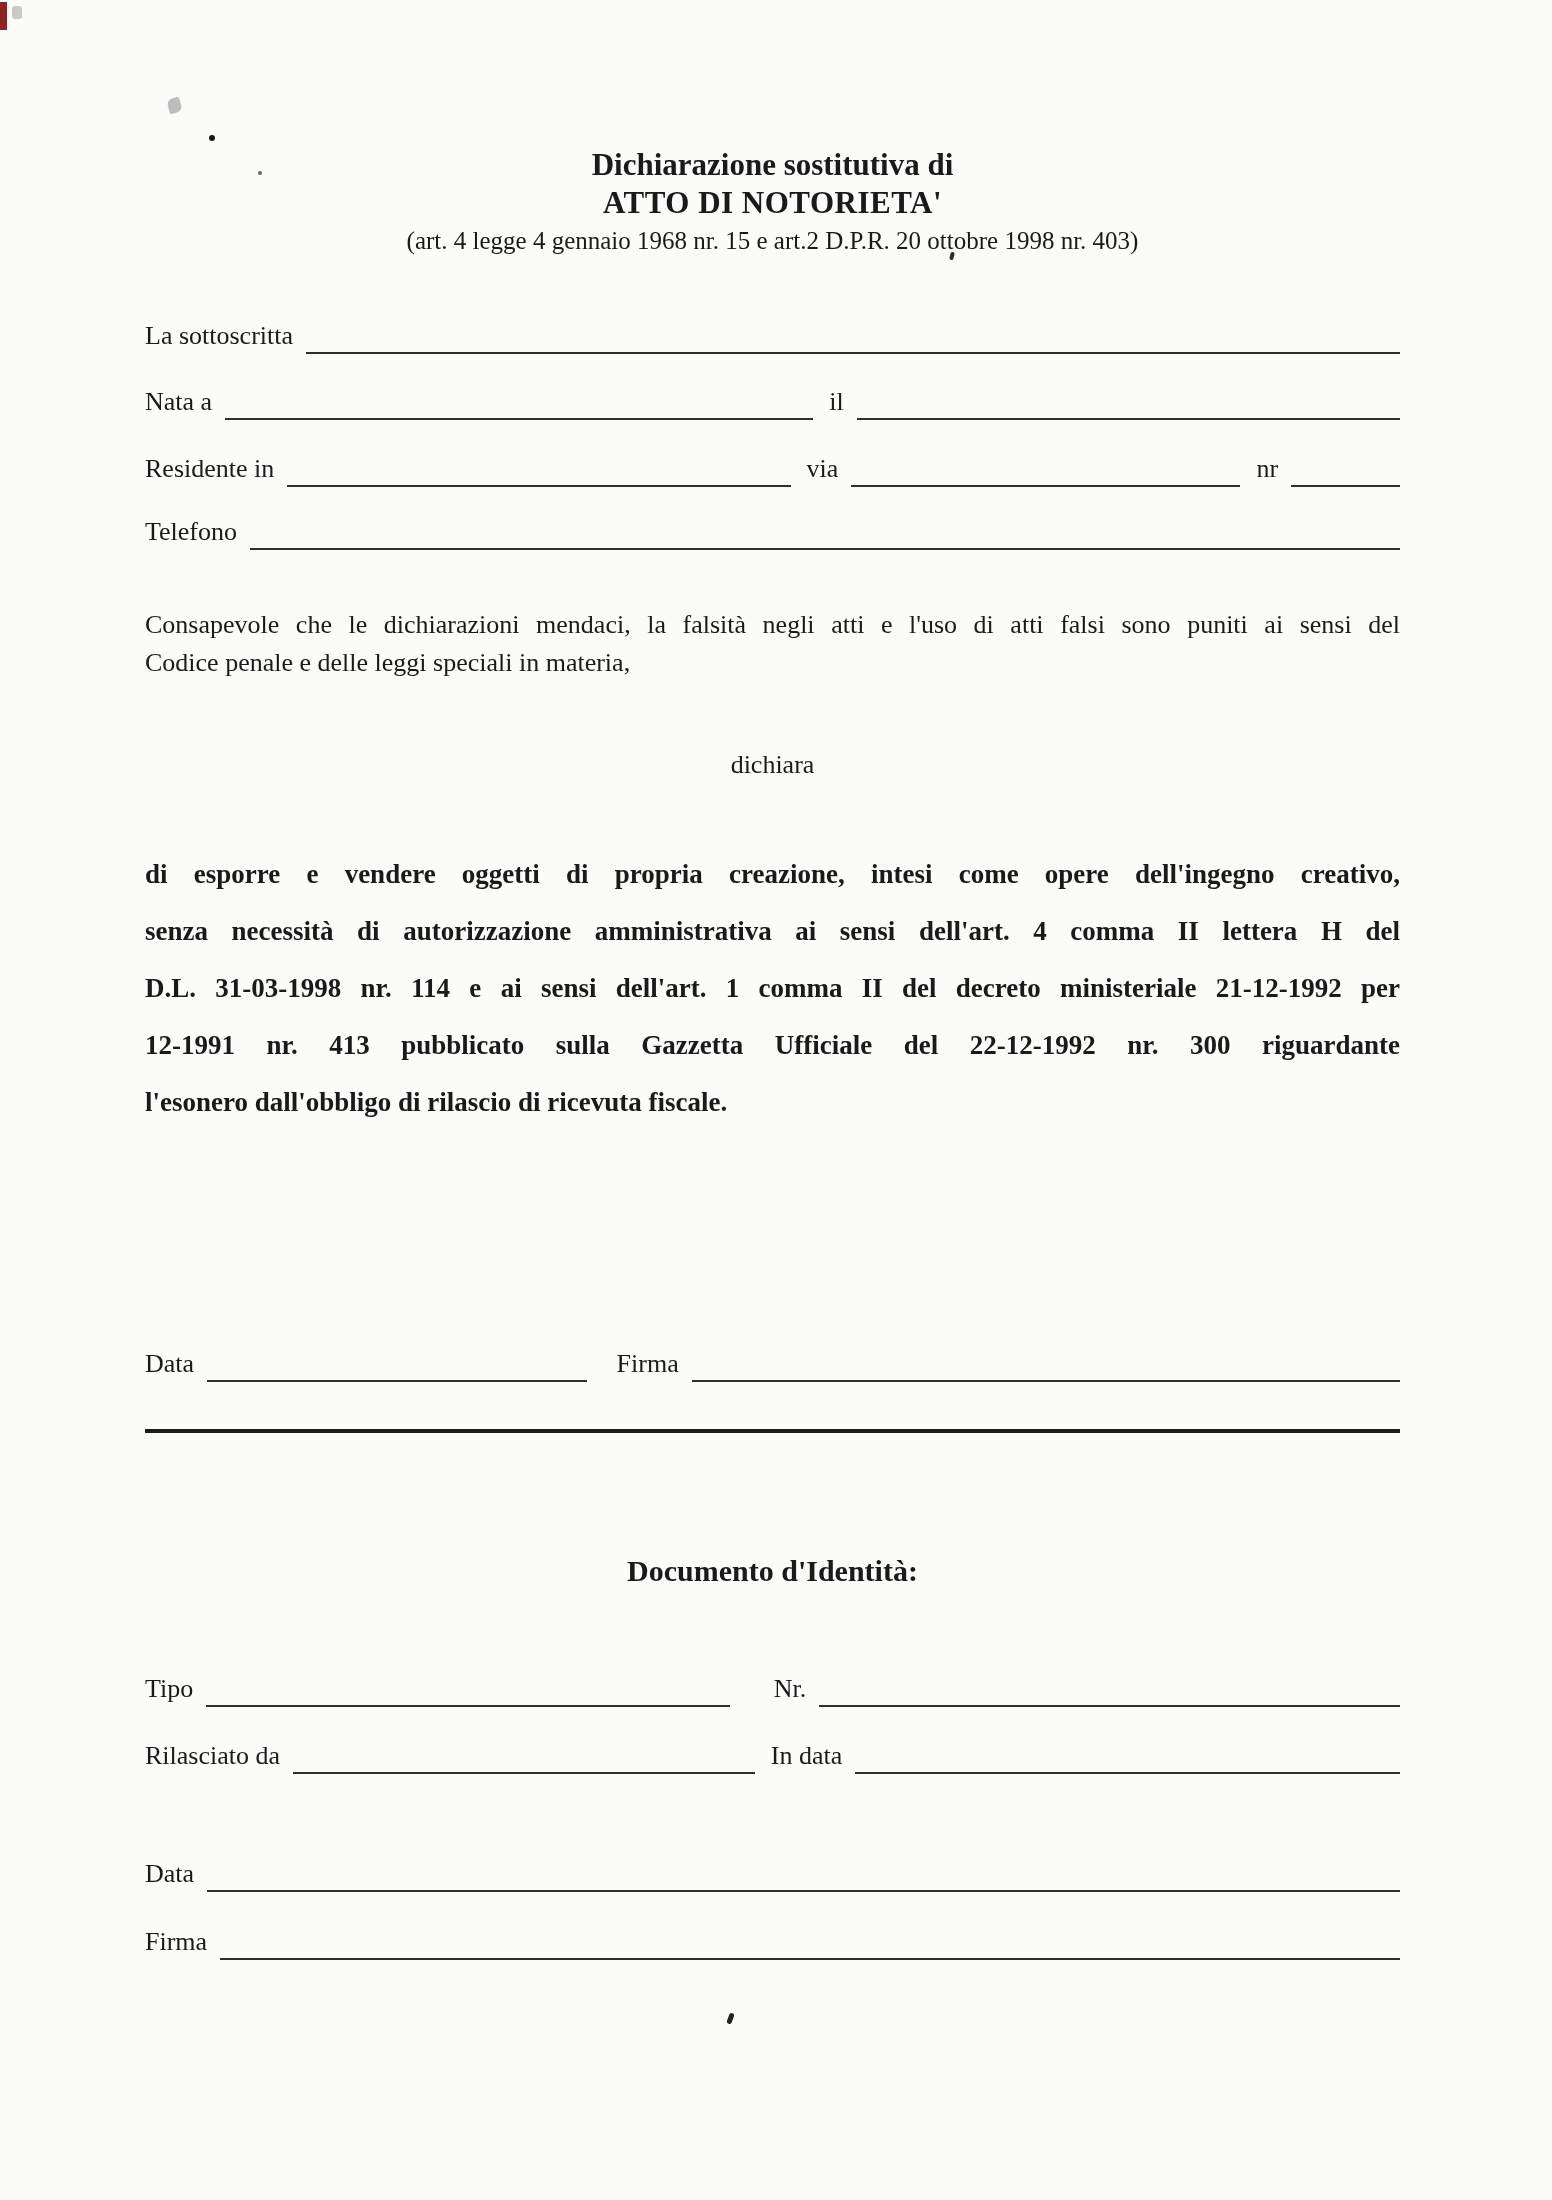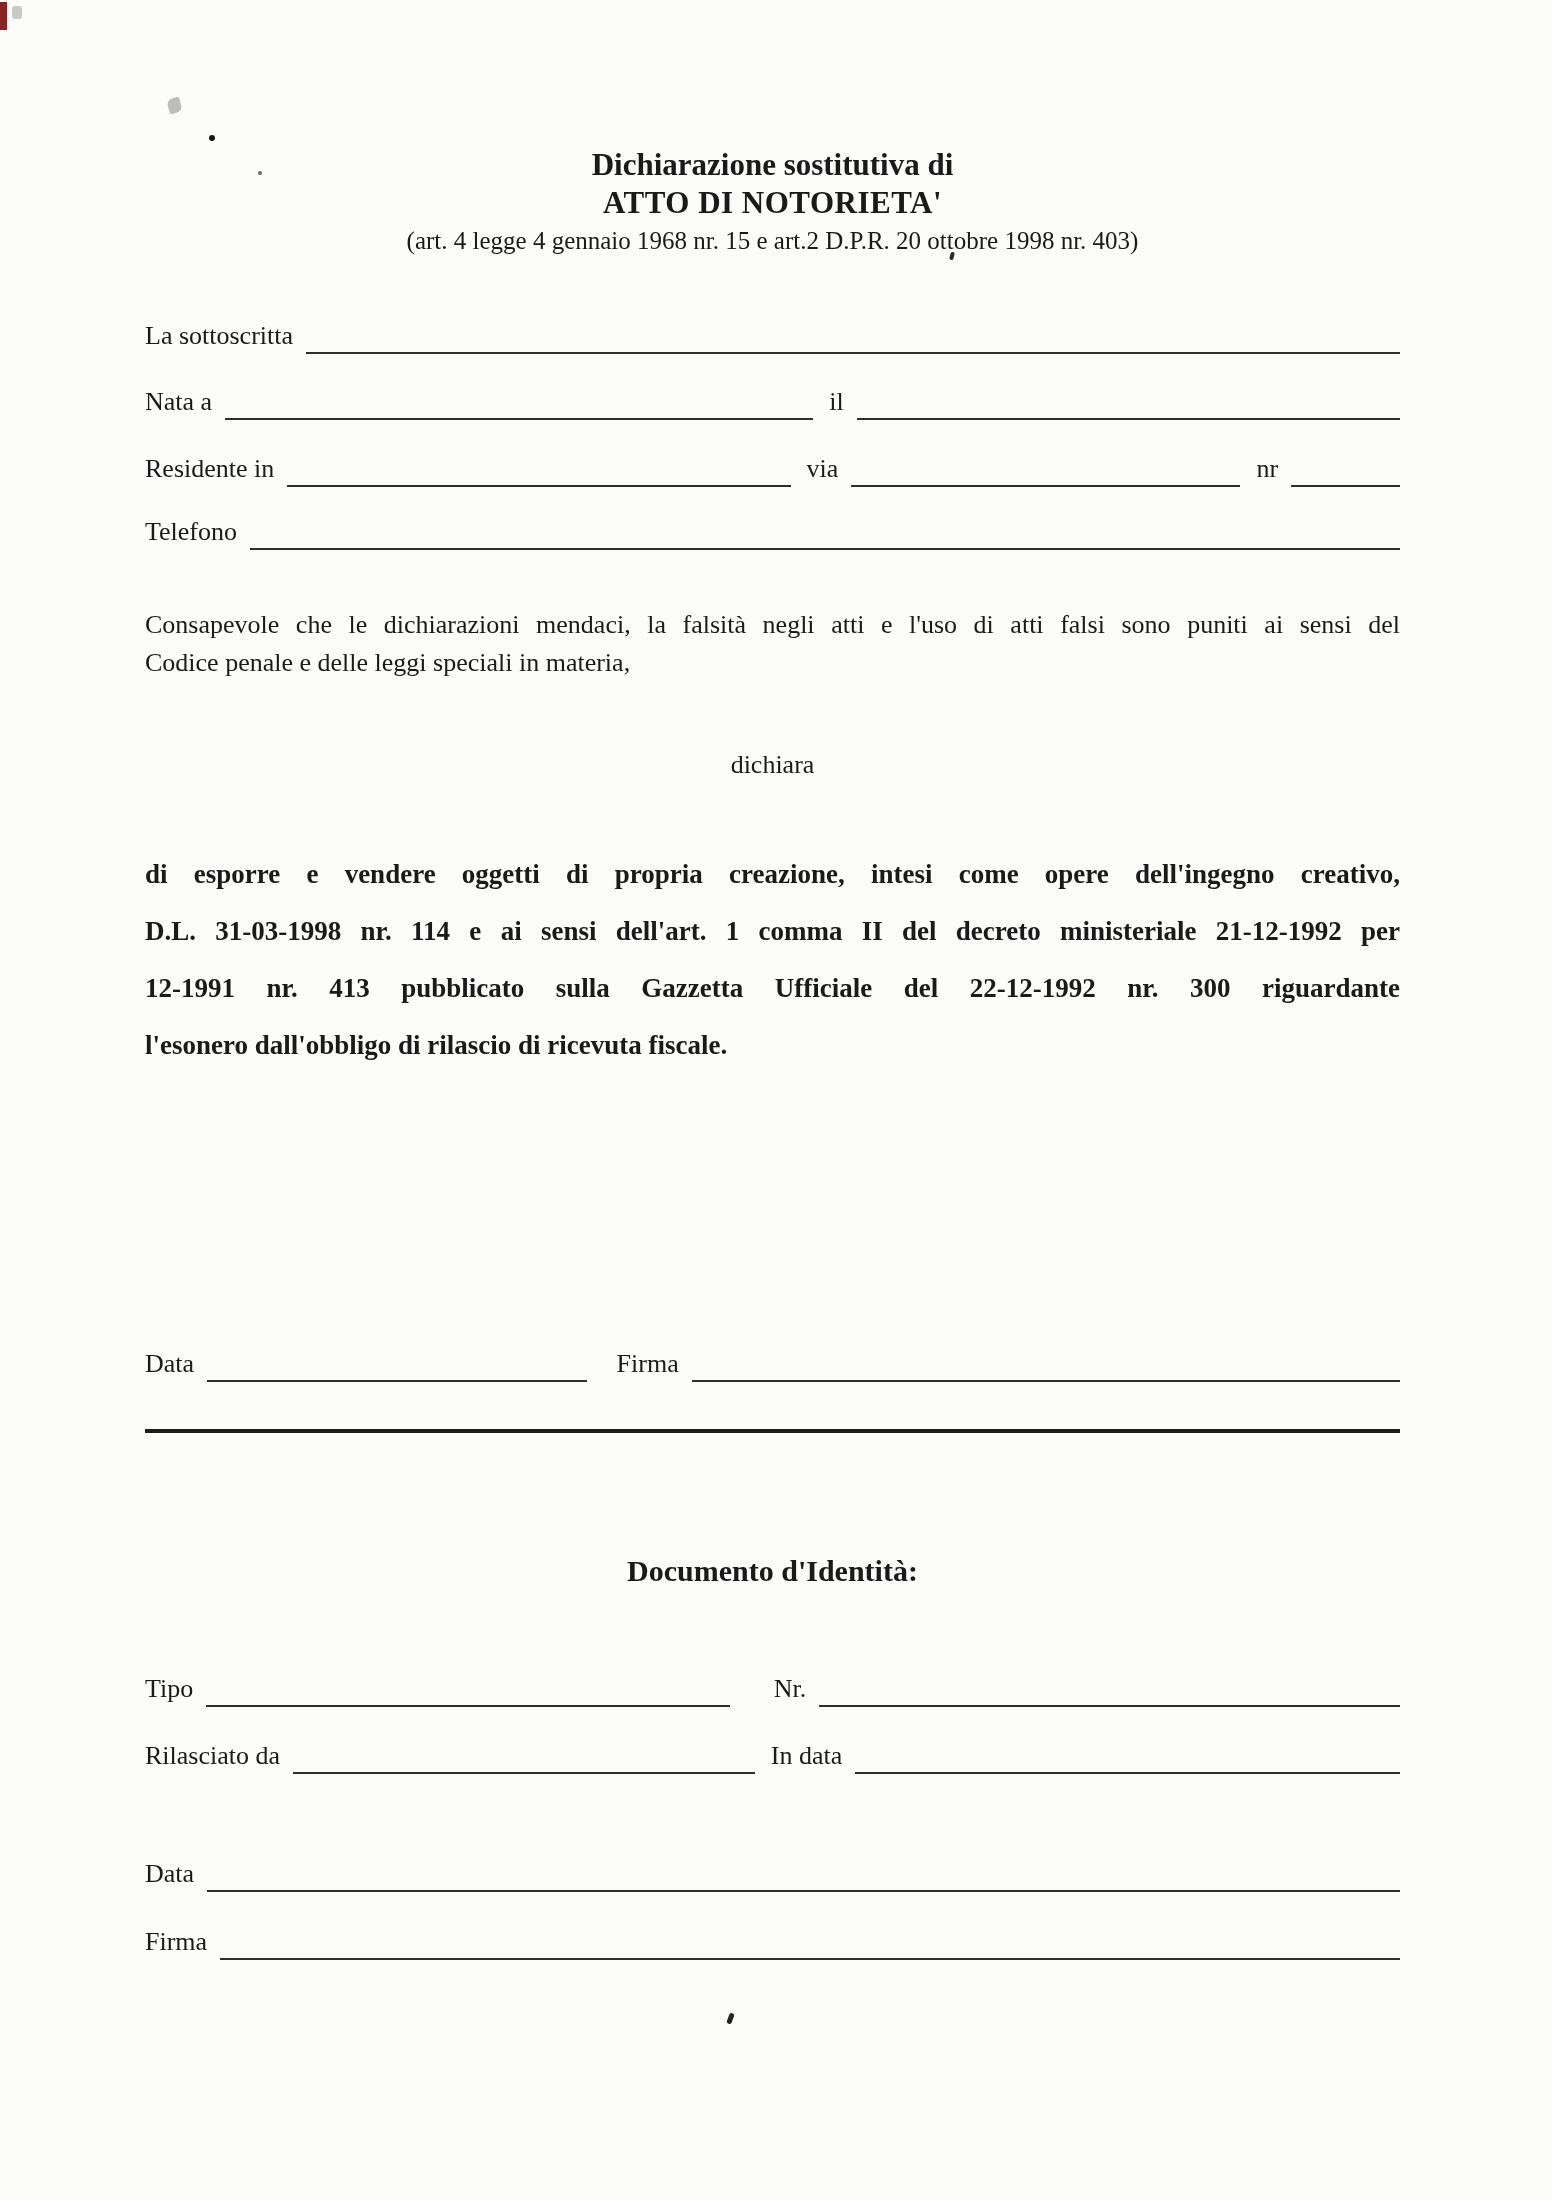--- a/index.html
+++ b/index.html
@@ -93,20 +93,21 @@
 
   <div class="para" style="top:606px;">
     <div class="jline">Consapevole che le dichiarazioni mendaci, la falsità negli atti e l'uso di atti falsi sono puniti ai sensi del</div>
     <div>Codice penale e delle leggi speciali in materia,</div>
   </div>
 
   <div class="word" style="top:750px;">dichiara</div>
 
   <div class="decl" style="top:846px;">
     <div class="jline">di esporre e vendere oggetti di propria creazione, intesi come opere dell'ingegno creativo,</div>
+    <div class="jline">senza necessità di autorizzazione amministrativa ai sensi dell'art. 4 comma II lettera H del</div>
     <div class="jline">D.L. 31-03-1998 nr. 114 e ai sensi dell'art. 1 comma II del decreto ministeriale 21-12-1992 per</div>
     <div class="jline">12-1991 nr. 413 pubblicato sulla Gazzetta Ufficiale del 22-12-1992 nr. 300 riguardante</div>
     <div>l'esonero dall'obbligo di rilascio di ricevuta fiscale.</div>
   </div>
 
 
   <div class="row" style="top:1348px;">
     <span class="lbl">Data</span>
     <span class="fill" style="flex:375;"></span>
     <span class="lbl lbl-gap30">Firma</span>

